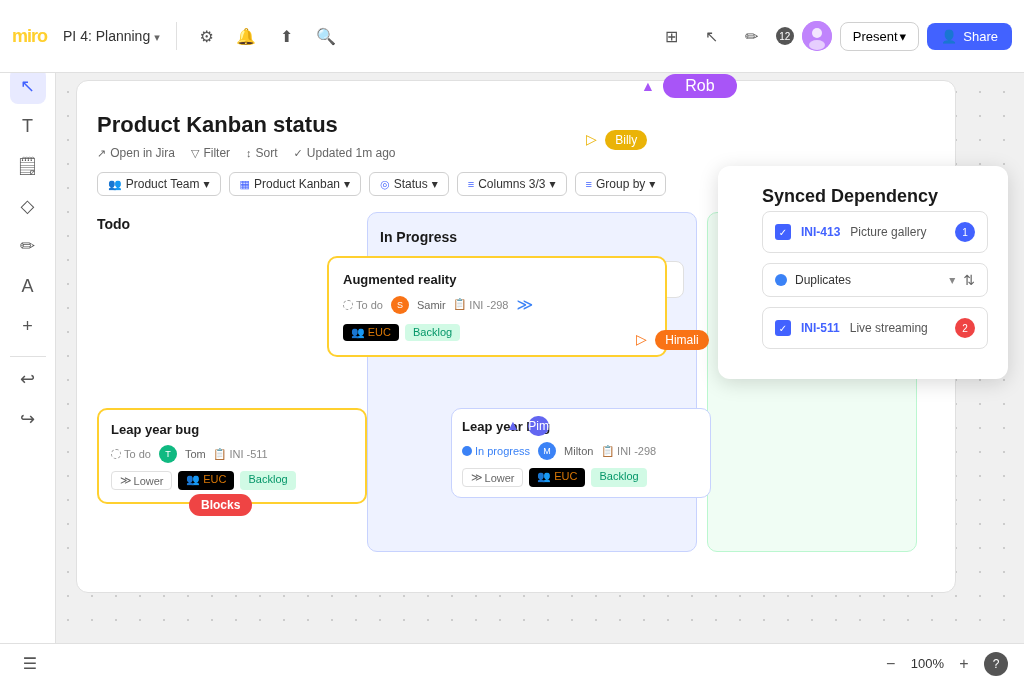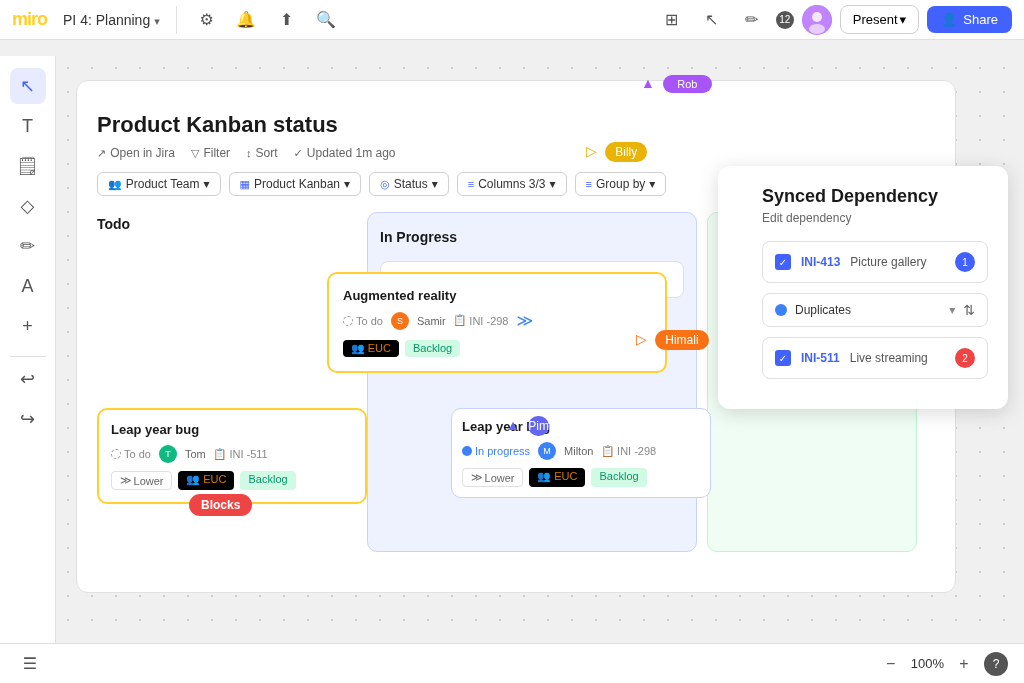--- a/index.html
+++ b/index.html
@@ -1,19 +1,19 @@
 <!DOCTYPE html>
 <html><head>
   <meta charset="utf-8">
   <style>
     * { box-sizing: border-box; margin: 0; padding: 0; }
     body { font-family: -apple-system, BlinkMacSystemFont, 'Segoe UI', sans-serif; background: #f0f0f0; width: 1024px; height: 683px; overflow: hidden; position: relative; }
 
     
-    .topbar { position: absolute; top: 0; left: 0; width: 1024px; height: 40px; background: #fff; border-bottom: 1px solid #e0e0e0; display: flex; align-items: center; padding: 0 12px; gap: 12px; z-index: 100; }
+    .topbar { position: absolute; top: 0; left: 0; width: 1024px; height: 73px; background: #fff; border-bottom: 1px solid #e0e0e0; display: flex; align-items: center; padding: 0 12px; gap: 12px; z-index: 100; }
     .miro-logo { font-size: 18px; font-weight: 900; color: #FFD02F; letter-spacing: -1px; margin-right: 4px; }
     .board-title { font-size: 14px; font-weight: 500; color: #333; display: flex; align-items: flex-end; gap: 4px; }
     .chevron { font-size: 11px; color: #666; }
     .topbar-divider { width: 1px; height: 28px; background: #e0e0e0; margin: 0 4px; }
     .topbar-icon { width: 28px; height: 28px; display: flex; align-items: center; justify-content: center; cursor: pointer; color: #555; font-size: 16px; border-radius: 6px; }
     .topbar-right { margin-left: auto; display: flex; align-items: center; gap: 8px; }
     .apps-icon { width: 32px; height: 32px; display: flex; align-items: center; justify-content: center; cursor: pointer; border-radius: 6px; color: #555; font-size: 16px; }
     .present-btn { display: flex; align-items: center; gap: 2px; padding: 6px 12px; border: 1px solid #d0d0d0; border-radius: 8px; font-size: 13px; cursor: pointer; background: #fff; }
     .share-btn { display: flex; align-items: center; gap: 6px; padding: 6px 14px; background: #4262FF; border-radius: 8px; font-size: 13px; color: #fff; cursor: pointer; border: none; }
     .avatar-circle { width: 30px; height: 30px; border-radius: 50%; background: #c084fc; display: flex; align-items: center; justify-content: center; overflow: hidden; }
@@ -61,32 +61,32 @@
     .tag-euc { background: #000000; color: #d97706; }
     .tag-backlog { background: #d1fae5; color: #059669; }
     .tag-lower { background: #fff; border: 1px solid #e0e0e0; color: #666; }
     .avatar-tiny { width: 18px; height: 18px; border-radius: 50%; background: #f97316; display: flex; align-items: center; justify-content: center; font-size: 9px; color: #fff; }
     .avatar-tiny-green { background: #10b981; }
     .avatar-tiny-blue { background: #3b82f6; }
     .blocks-badge { position: absolute; left: 90px; bottom: -14px; background: #ef4444; color: #fff; border-radius: 20px; padding: 4px 12px; font-size: 12px; font-weight: 600; z-index: 20; }
 
     
     .col-inprogress-wrapper { position: absolute; left: 270px; top: 0; width: 330px; height: 340px; background: #eef2ff; border: 1.5px solid #c7d2fe; border-radius: 10px; padding: 12px; z-index: 5; }
-    .augmented-card { position: absolute; left: 230px; top: 60px; width: 340px; background: #fff; border: 2px solid #FFD02F; border-radius: 10px; padding: 14px; z-index: 15; }
+    .augmented-card { position: absolute; left: 230px; top: 44px; width: 340px; background: #fff; border: 2px solid #FFD02F; border-radius: 10px; padding: 14px; z-index: 15; }
     .aug-card-meta { display: flex; align-items: center; gap: 8px; margin-bottom: 10px; font-size: 12px; color: #555; }
     .aug-card-tags { display: flex; gap: 6px; }
     .chevron-double { color: #3b82f6; font-size: 16px; }
 
     .leap-inprogress-card { position: absolute; left: 354px; top: 196px; width: 260px; background: #fff; border: 1.5px solid #c7d2fe; border-radius: 10px; padding: 10px; z-index: 8; }
     
     
     .col-done-wrapper { position: absolute; left: 610px; top: 0; width: 210px; height: 340px; background: #f0fdf4; border: 1.5px solid #bbf7d0; border-radius: 10px; padding: 12px; z-index: 5; }
 
     
-    .cursor-label { position: absolute; background: #a855f7; color: #fff; border-radius: 12px; padding: 3px 14px; font-size: 11px; font-weight: 500; z-index: 50; }
+    .cursor-label { position: absolute; background: #a855f7; color: #fff; border-radius: 12px; padding: 3px 22px; font-size: 16px; font-weight: 500; z-index: 50; }
     .cursor-label-yellow { background: #eab308; color: #fff; border-radius: 12px; padding: 3px 10px; font-size: 12px; font-weight: 500; position: absolute; z-index: 50; }
     .cursor-label-orange { background: #f97316; color: #fff; border-radius: 12px; padding: 3px 10px; font-size: 12px; font-weight: 500; position: absolute; z-index: 50; }
 
     
     .synced-panel { position: absolute; right: -10px; top: 60px; width: 290px; background: #fff; border-radius: 12px; box-shadow: 0 4px 20px rgba(0,0,0,0.15); padding: 20px; z-index: 60; }
     .panel-title { font-size: 18px; font-weight: 700; color: #1a1a1a; margin-bottom: 4px; }
     .panel-subtitle { font-size: 12px; color: #666; margin-bottom: 16px; }
     .dep-item { display: flex; align-items: center; gap: 10px; padding: 10px 12px; border: 1px solid #e0e0e0; border-radius: 8px; margin-bottom: 10px; }
     .checkbox-icon { width: 16px; height: 16px; background: #4262FF; border-radius: 3px; display: flex; align-items: center; justify-content: center; color: #fff; font-size: 10px; flex-shrink: 0; }
     .dep-id { font-size: 12px; font-weight: 600; color: #4262FF; }
@@ -299,38 +299,37 @@
       </div>
 
     </div>
   </div>
 
   <div style="position:absolute; left:585px; top:18px; z-index:60;">
     <span style="font-size:14px;color:#a855f7;">▲</span>
     <div class="cursor-label" style="position:static; display:inline-block; margin-left:4px;">Rob</div>
   </div>
 
-  <div style="position:absolute; left:530px; top:74px; z-index:60;margin-top:12px;">
+  <div style="position:absolute; left:530px; top:74px; z-index:60;">
     <span style="font-size:14px;color:#eab308;">▷</span>
     <div class="cursor-label-yellow" style="position:static; display:inline-block; margin-left:4px;">Billy</div>
   </div>
 
   <div style="position:absolute; left:580px; top:274px; z-index:60;">
     <span style="font-size:14px;color:#f97316;">▷</span>
     <div class="cursor-label-orange" style="position:static; display:inline-block; margin-left:4px;">Himali</div>
   </div>
 
   <div style="position:absolute; left:450px; top:360px; z-index:60;">
     <span style="font-size:14px;color:#6366f1;">▲</span>
     <div style="background:#6366f1; color:#fff; border-radius:12px; padding:3px 0; font-size:12px; font-weight:500; display:inline-block; margin-left:4px;">Pim</div>
   </div>
 
   <div class="synced-panel" style="right: 16px; top: 110px; padding-left: 44px;">
     <div class="panel-title">Synced Dependency</div>
-    <div class="panel-subtitle">Edit dependency</div>
 
     <div class="dep-item">
       <div class="checkbox-icon">✓</div>
       <span class="dep-id">INI-413</span>
       <span class="dep-name">Picture gallery</span>
       <div class="dep-badge">1</div>
     </div>
 
     <div class="dep-connector">
       <div class="dot-blue"></div>

